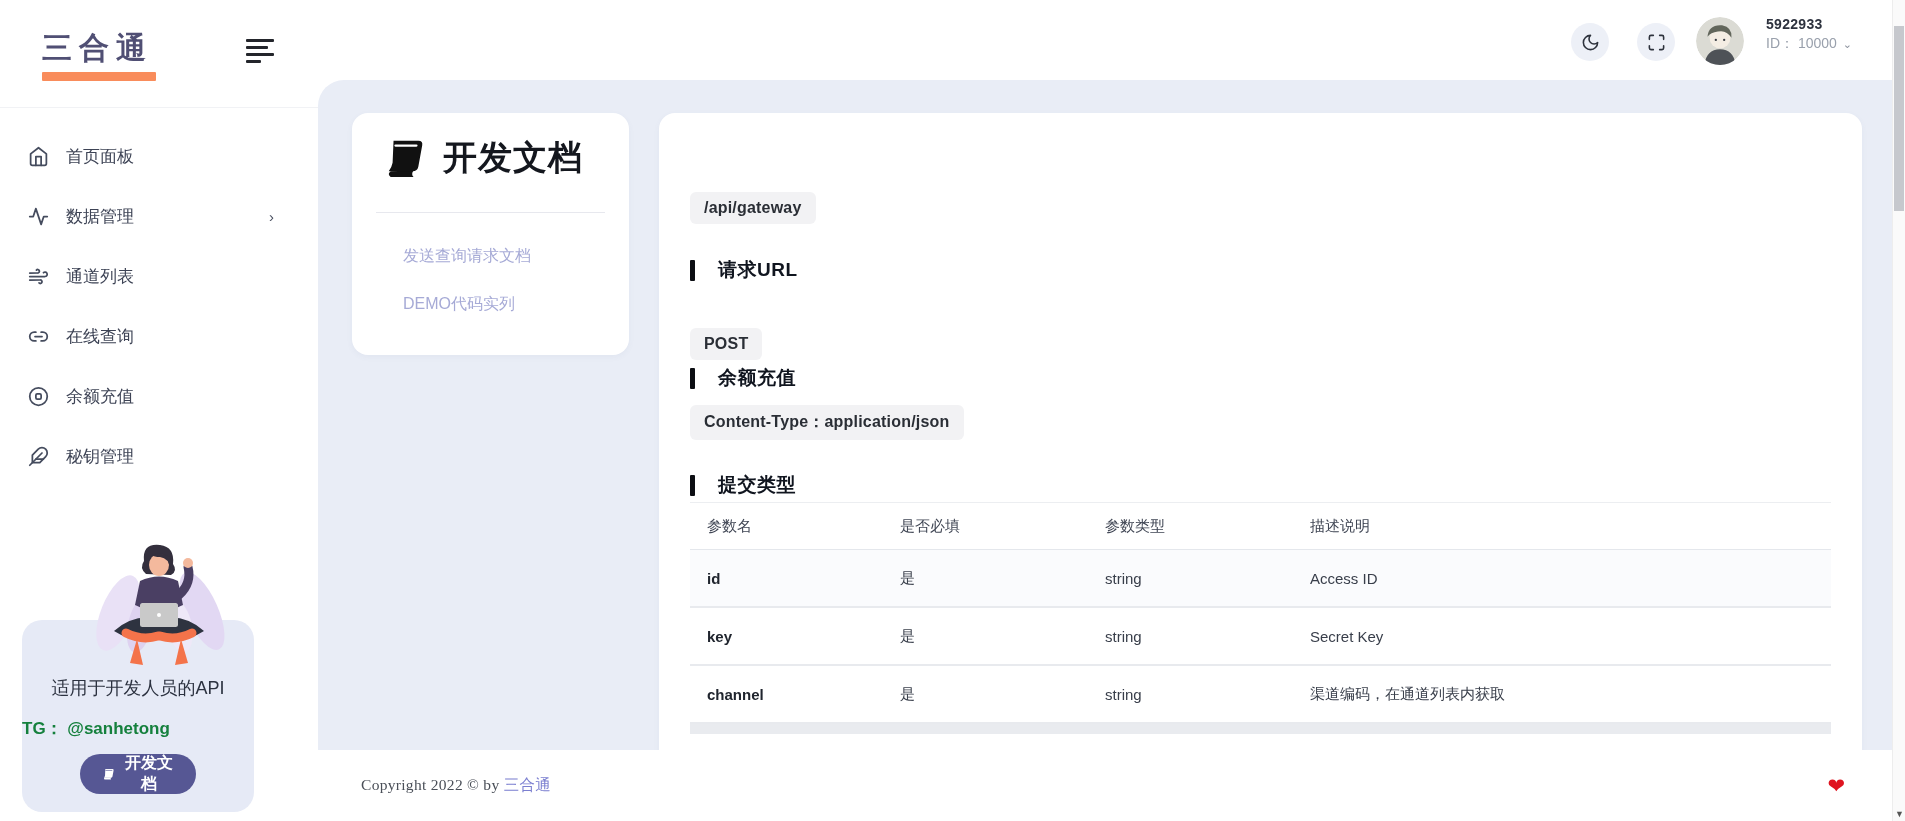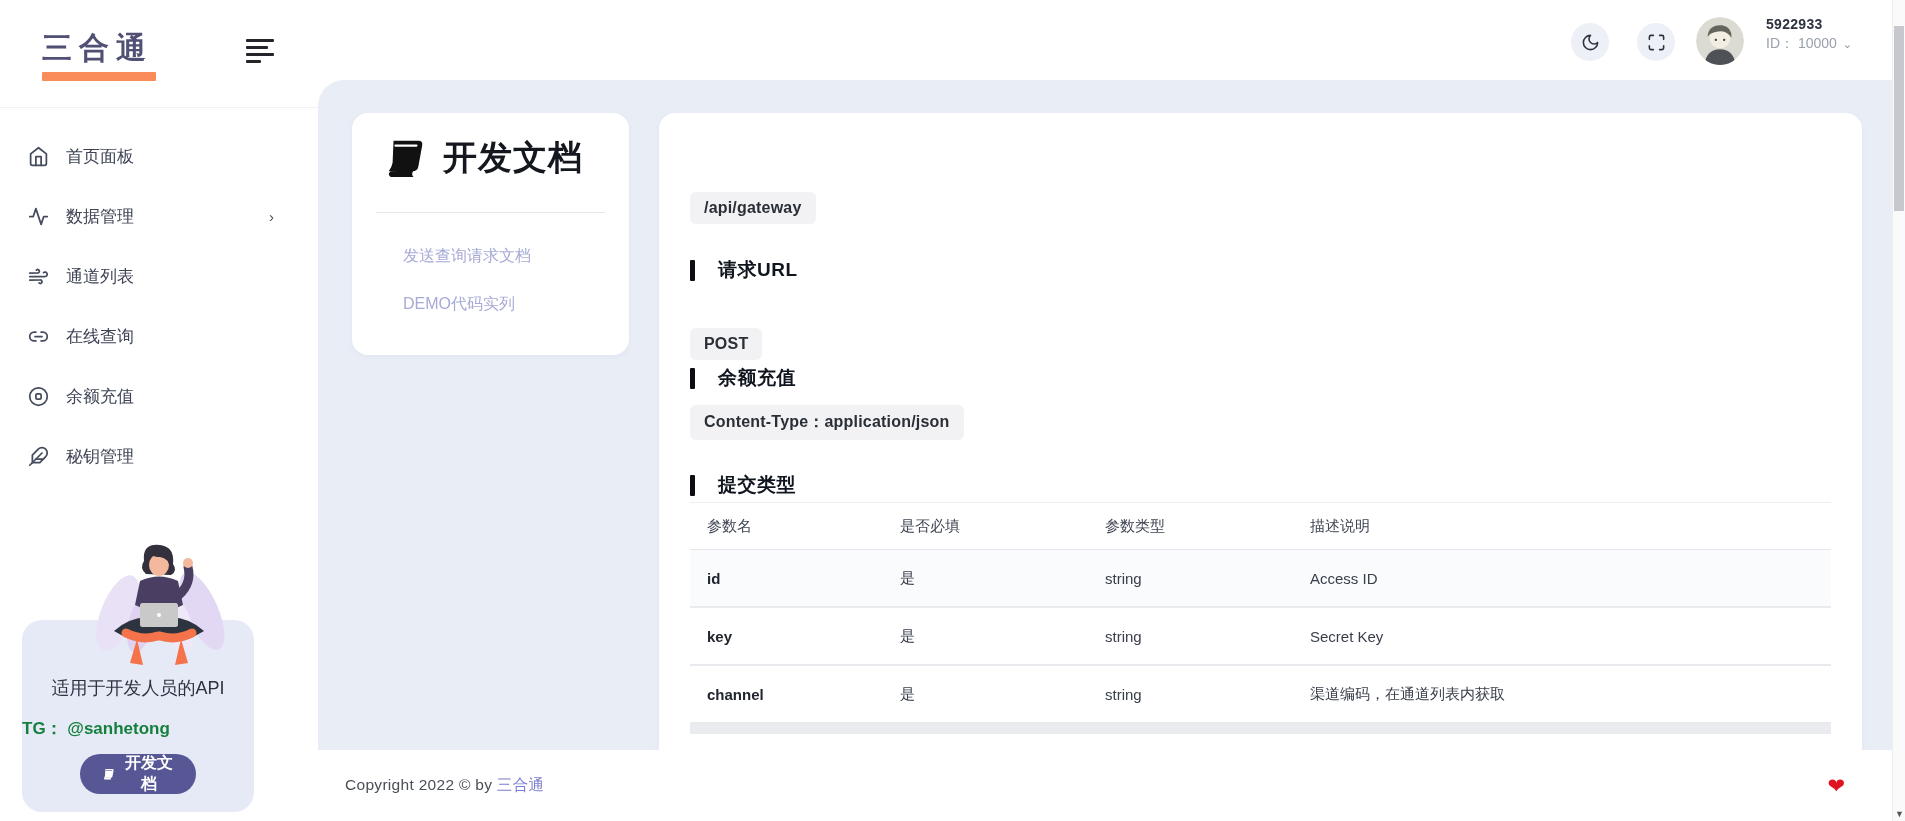--- a/index.html
+++ b/index.html
@@ -83,21 +83,21 @@
                color:#3f4553; font-size:15px; }
   .trow.body { height:58px; border-bottom:2px solid #e8eaee; font-size:15px; color:#383e4a; }
   .trow.body .c0 { font-weight:600; color:#20252e; }
   .trow .c0 { padding-left:17px; }
   .trow.alt { background:#fafbfd; }
   .tstrip { height:10px; background:#e9ebef; }
 
   
   .footer { position:absolute; left:318px; top:750px; width:1574px; height:71px; background:#fff;
             z-index:25; display:flex; align-items:center; }
-  .copyright { margin-left:27px; font-size:15.5px; color:#4a4f58; letter-spacing:.3px; }
+  .copyright { margin-left:43px; font-size:15.5px; color:#4a4f58; letter-spacing:.3px;font-family:Liberation Serif, serif; }
   .copyright .brand { color:#7b7fd0; cursor:pointer; }
   .heart { position:absolute; right:47px; top:50%; transform:translateY(-50%);
            font-size:21px; color:#df1420; }
 
   
   .scrollbar { position:absolute; right:0; top:0; width:13px; height:821px; background:#fafafa;
                border-left:1px solid #ededed; z-index:40; }
   .sb-thumb { position:absolute; left:1px; right:1px; top:26px; height:185px; background:#c6c8cd; }
   .sb-arrow { position:absolute; left:0; width:13px; bottom:2px; text-align:center;
               font-size:9px; color:#555; }

